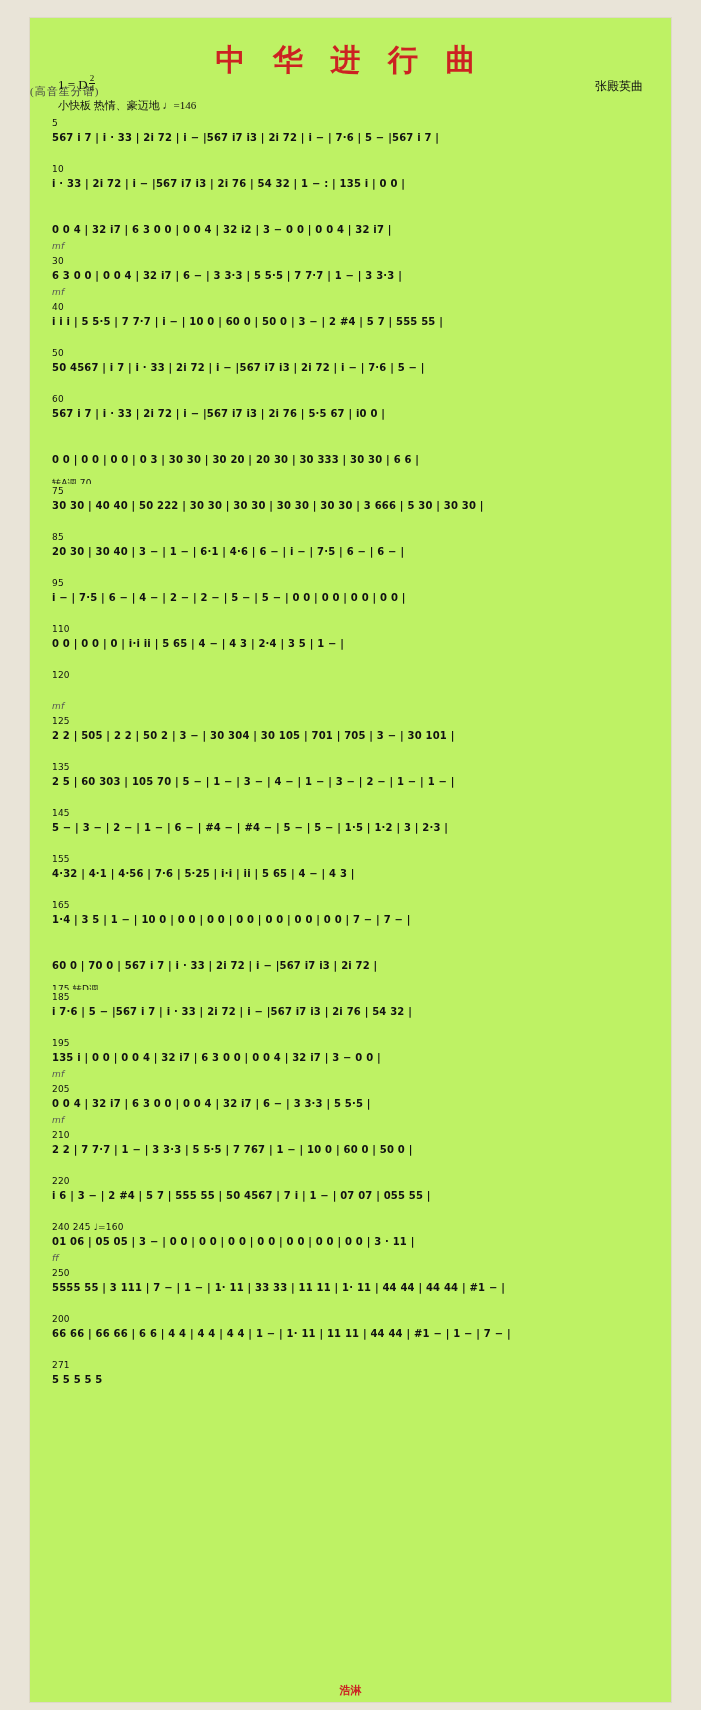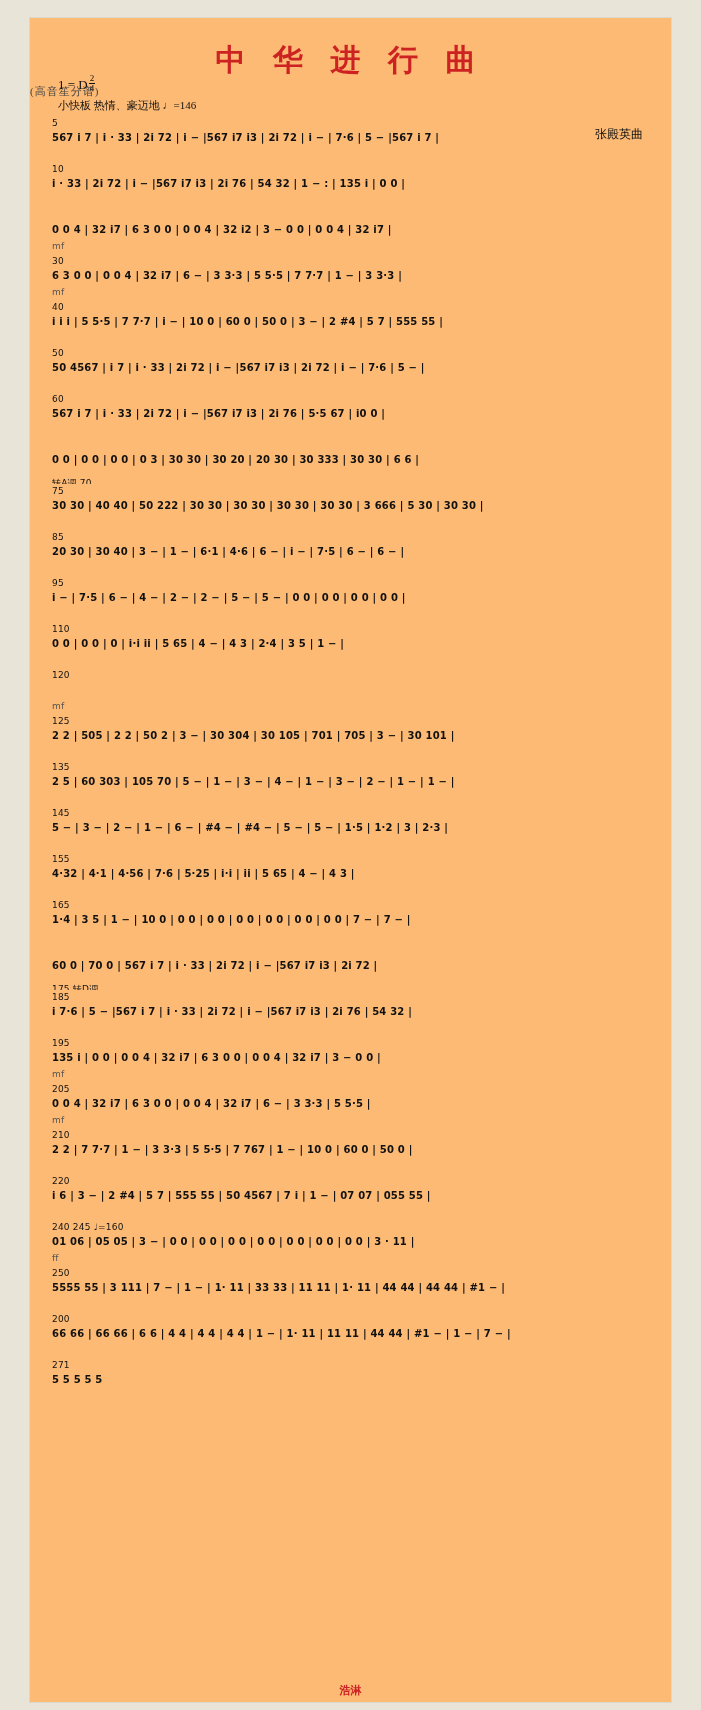--- a/index.html
+++ b/index.html
@@ -13,21 +13,21 @@
     font-family: "Liberation Serif", serif;
     position: relative;
     overflow: hidden;
   }
   .page {
     position: absolute;
     left: 30px;
     top: 18px;
     width: 641px;
     height: 1684px;
-    background: #fdba74;
+    background: #bef264;
     box-shadow: 0 0 0 1px #ded8c8;
   }
   .title {
     position: absolute;
     left: 0; right: 0;
     top: 22px;
     text-align: center;
     font-family: "Liberation Serif", serif;
     font-size: 30px;
     font-weight: bold;
@@ -58,21 +58,20 @@
     margin-left: 1px;
   }
   .key-sig .frac .num { display: block; border-bottom: 1px solid #111; padding: 0 1px;}
   .key-sig .frac .den { display: block; padding: 0 1px;}
   .composer {
     position: absolute;
     right: 28px;
     top: 60px;
     font-size: 12px;
     color: #111;
-    margin-top: 48px;
   }
   .tempo {
     position: absolute;
     left: 28px;
     top: 80px;
     font-size: 11px;
     color: #111;
   }
   .notation {
     position: absolute;
@@ -113,20 +112,21 @@
     right: 0;
     font-size: 9px;
     color: #555;
   }
   .section-label {
     font-size: 10.5px;
     color: #111;
     margin-top: 37px;
   }
   .mf {
+    font-style: italic;
     font-size: 9px;
     color: #666;
   }
   .red {
     color: #cc2222;
     font-weight: bold;
   }
   .foot {
     position: absolute;
     left: 0; right: 0;

